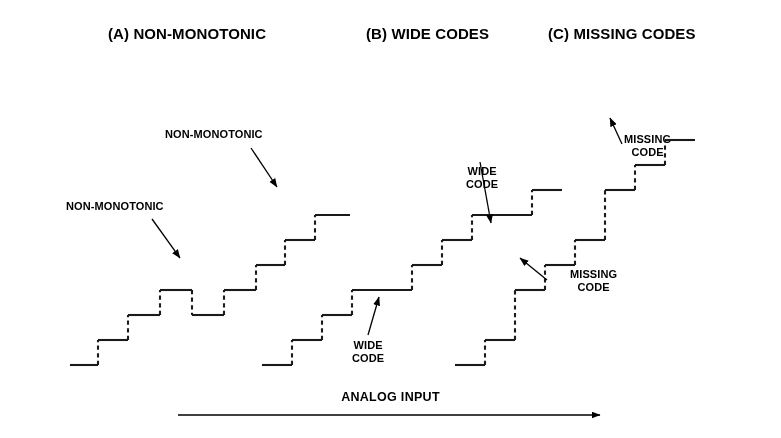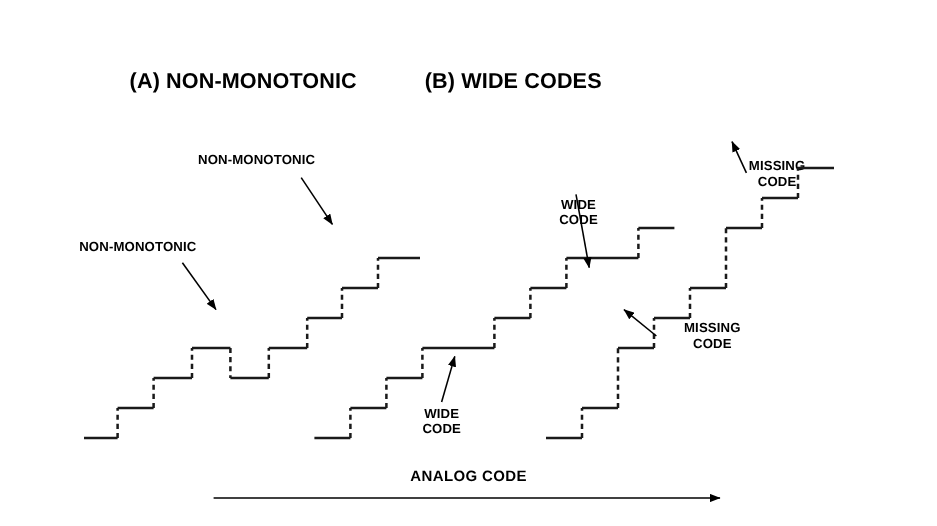--- a/index.html
+++ b/index.html
@@ -10,29 +10,28 @@
   #page {
     position: relative;
     width: 781px;
     height: 438px;
     background: #ffffff;
     font-family: "Liberation Sans", sans-serif;
     overflow: hidden;
   }
   .panel-title {
     position: absolute;
-    font-size: 18px;
+    font-size: 15px;
     font-weight: bold;
     color: #000000;
     letter-spacing: 0.1px;
     white-space: nowrap;
-    margin-top: 32px;
   }
   #title-a { left: 108px; top: 25px; }
-  #title-b { left: 354px; top: 25px; }
+  #title-b { left: 366px; top: 25px; }
   #title-c { left: 548px; top: 25px; }
 
   .callout {
     position: absolute;
     font-size: 11px;
     font-weight: bold;
     color: #000000;
     line-height: 13px;
     white-space: pre-line;
     letter-spacing: 0.1px;
@@ -67,20 +66,21 @@
   .leader { stroke: #000000; stroke-width: 1.3; fill: none; }
   .axisline { stroke: #000000; stroke-width: 1.3; fill: none; }
 </style>
 </head>
 <body>
 
 <div id="page">
 
   <div class="panel-title" id="title-a">(A) NON-MONOTONIC</div>
   <div class="panel-title" id="title-b">(B) WIDE CODES</div>
+  <div class="panel-title" id="title-c">(C) MISSING CODES</div>
 
   <div class="callout" id="cal-a1">NON-MONOTONIC</div>
   <div class="callout" id="cal-a2">NON-MONOTONIC</div>
   <div class="callout" id="cal-b1">WIDE
 CODE</div>
   <div class="callout" id="cal-b2">WIDE
 CODE</div>
   <div class="callout" id="cal-c1">MISSING
 CODE</div>
   <div class="callout" id="cal-c2">MISSING
@@ -152,15 +152,15 @@
       <line class="leader" x1="251" y1="148" x2="277" y2="187" marker-end="url(#arrowhead)"></line>
       <line class="leader" x1="368" y1="335" x2="379" y2="297" marker-end="url(#arrowhead)"></line>
       <line class="leader" x1="480" y1="162" x2="491" y2="223" marker-end="url(#arrowhead)"></line>
       <line class="leader" x1="547" y1="280" x2="520" y2="258" marker-end="url(#arrowhead)"></line>
       <line class="leader" x1="622" y1="144" x2="610" y2="118" marker-end="url(#arrowhead)"></line>
     </g>
 
     <line class="axisline" id="axis-arrow" x1="178" y1="415" x2="600" y2="415" marker-end="url(#arrowhead)"></line>
   </svg>
 
-  <div id="axis-label">ANALOG CODE</div>
+  <div id="axis-label">ANALOG INPUT</div>
 
 </div>
 
 </body></html>

